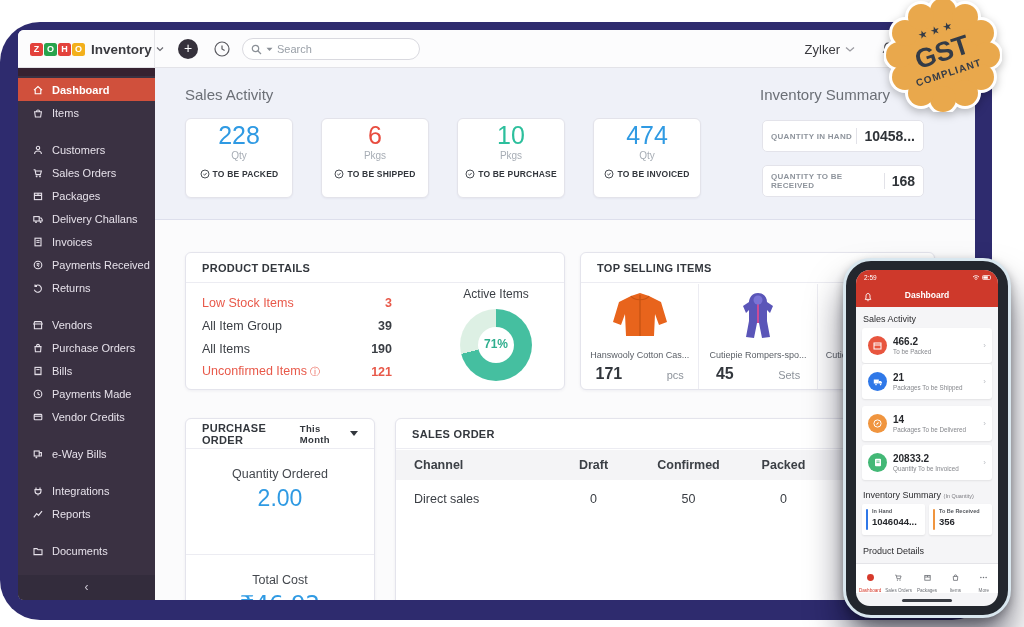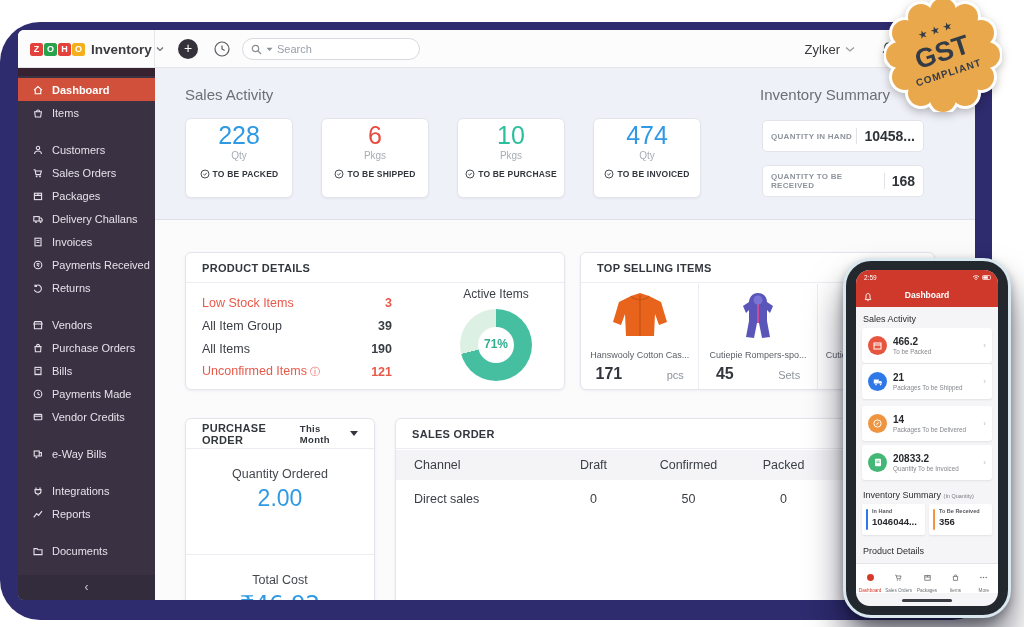--- a/index.html
+++ b/index.html
@@ -88,21 +88,21 @@
   .po-period { font-size:9.5px; font-weight:bold; color:#33373d; display:flex; align-items:center; gap:3px; }
   .tri-down { width:0; height:0; border-left:4px solid transparent; border-right:4px solid transparent; border-top:5px solid #33373d; }
   .po-metric { text-align:center; padding-top:18px; height:105px; }
   .po-m2 { border-top:1px solid #ececf2; }
   .po-mlabel { font-size:12.5px; color:#44484e; }
   .po-mval { font-size:23px; color:#2f9ae3; margin-top:4px; }
 
   
   .so-card { left:240px; top:350px; width:545px; height:230px; }
   .so-table { position:absolute; left:0; top:31px; width:545px; }
-  .so-hrow { display:flex; background:#f4f4f6; height:30px; align-items:center; font-size:12.5px; font-weight:normal; color:#3c4046; }
+  .so-hrow { display:flex; background:#f4f4f6; height:30px; align-items:center; font-size:12.5px; font-weight:bold; color:#3c4046; }
   .so-drow { display:flex; height:38px; align-items:center; font-size:12.5px; color:#3a3e44; }
   .so-c0{width:150px; padding-left:18px;} .so-c{width:95px; text-align:center;}
 
   
   .phone { position:absolute; left:843px; top:258px; width:168px; height:360px; background:#23272e; border:3px solid #d9e7ef; border-radius:28px; box-shadow:0 25px 35px rgba(10,10,30,.55), 0 4px 10px rgba(0,0,0,.3); z-index:20; }
   .screen { position:absolute; left:10px; top:9px; width:142px; height:336px; background:#f5f5f7; border-radius:14px; overflow:hidden; }
   .ph-status { position:absolute; left:0; top:0; width:142px; height:14px; background:#ce392b; color:#fff; font-size:6.5px; }
   .ph-time { position:absolute; left:8px; top:4px; }
   .ph-sicons { position:absolute; right:6px; top:4px; display:flex; gap:2px; align-items:center; }
   .ph-header { position:absolute; left:0; top:14px; width:142px; height:23px; background:#ce392b; color:#fff; }

